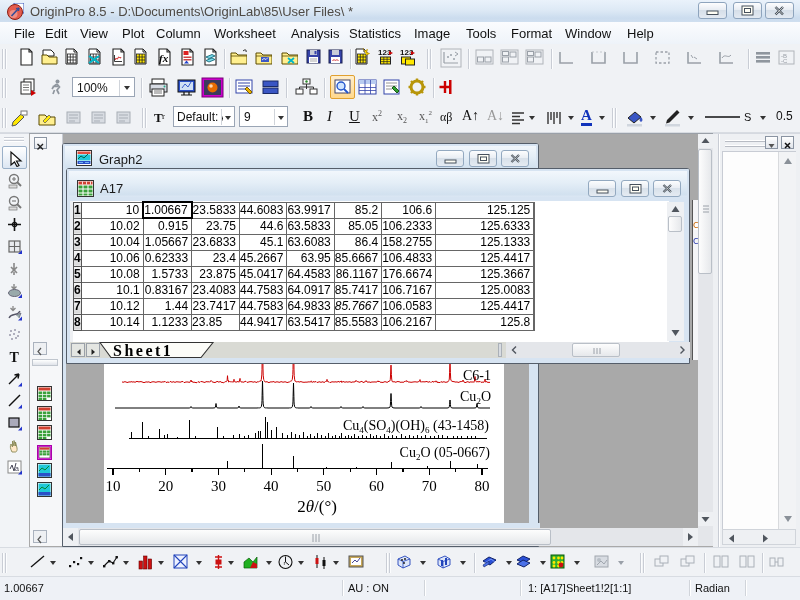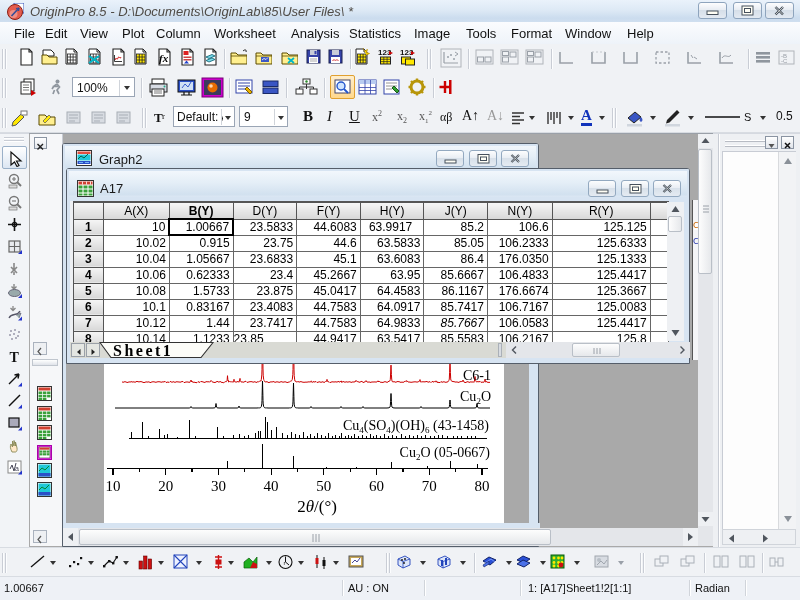--- a/index.html
+++ b/index.html
@@ -1,18 +1,18 @@
 <!DOCTYPE html>
 <html><head><meta charset="utf-8">
 <style>
 *{margin:0;padding:0;box-sizing:border-box;}
 body{font-family:"Liberation Sans",sans-serif;background:#fff;}
 #root{position:relative;width:800px;height:600px;overflow:hidden;background:#f0f2f5;}
 .abs{position:absolute;}
-#titlebar{left:0;top:0;width:800px;height:26px;background:linear-gradient(180deg,#eaf2fb 0%,#dde9f5 40%,#cbdcee 70%,#d5e2f1 100%);font-style:italic;}
+#titlebar{left:0;top:0;width:800px;height:26px;background:linear-gradient(180deg,#eaf2fb 0%,#dde9f5 40%,#cbdcee 70%,#d5e2f1 100%);}
 #titletext{left:30px;top:4px;font-size:13px;color:#4e4a45;}
 .capbtn{top:2px;height:17px;width:29px;border:1px solid #8ea4bd;border-radius:3px;background:linear-gradient(180deg,#fdfdfe,#e8edf3 45%,#d6dfe9 50%,#e3eaf2);}
 #menubar{left:0;top:22px;width:800px;height:22px;background:linear-gradient(180deg,#fbfcfe,#eef3f9);font-size:13px;color:#111;}
 #menubar span{position:absolute;top:4px;}
 .tbrow{left:0;width:800px;background:#f0f2f5;}
 .sep{position:absolute;width:0px;height:20px;border-left:1px solid #c9cdd5;border-right:1px solid #fcfdfe;}
 .dd{position:absolute;width:0;height:0;border-left:3px solid transparent;border-right:3px solid transparent;border-top:4px solid #333;}
 .ddg{border-top-color:#9aa0a8;}
 #lefttb{left:0;top:133px;width:29px;height:414px;background:#f2f4f7;border-top:1px solid #d5d9e0;}
 #ws{left:29px;top:133px;width:684px;height:414px;background:#a9a9a9;border-top:1px solid #9aa0a8;}
@@ -657,32 +657,20 @@
             <rect x="10.5" y="6" width="6" height="3.5" fill="#fffef5" stroke="#46505c"></rect>
           </svg></div>
         <div class="wbtn" style="left:584px;top:9px"><svg width="26" height="15">
             <path d="M9.5 4 L17 11 M17 4 L9.5 11" stroke="#46505c" stroke-width="2.2"></path>
             <path d="M9.5 4 L17 11 M17 4 L9.5 11" stroke="#f8f8f0" stroke-width="0.6"></path>
           </svg></div>
       </div>
       <div class="abs" style="left:3px;top:32px;width:599px;height:141px;background:#fff;overflow:hidden;border-left:3px solid #eef0f3;">
         <table style="position:absolute;left:0;top:0;border-collapse:collapse;font-size:12px;table-layout:fixed;">
           <tbody>
-            <tr style="height:17px;">
-              <td style="width:34.5px;background:linear-gradient(180deg,#f6f6f6,#e4e4e4 60%,#d8d8d8);border:1px solid #555;border-top:2px solid #555;"></td>
-              <td style="width:67.2px;background:linear-gradient(180deg,#f6f6f6,#e4e4e4 60%,#d8d8d8);border:1px solid #555;border-top:2px solid #555;text-align:center;">A(X)</td>
-              <td style="width:67.2px;background:linear-gradient(180deg,#f6f6f6,#e4e4e4 60%,#d8d8d8);border:1px solid #555;border-top:2px solid #555;text-align:center;font-weight:bold;">B(Y)</td>
-              <td style="width:67.2px;background:linear-gradient(180deg,#f6f6f6,#e4e4e4 60%,#d8d8d8);border:1px solid #555;border-top:2px solid #555;text-align:center;">D(Y)</td>
-              <td style="width:67.2px;background:linear-gradient(180deg,#f6f6f6,#e4e4e4 60%,#d8d8d8);border:1px solid #555;border-top:2px solid #555;text-align:center;">F(Y)</td>
-              <td style="width:67.2px;background:linear-gradient(180deg,#f6f6f6,#e4e4e4 60%,#d8d8d8);border:1px solid #555;border-top:2px solid #555;text-align:center;">H(Y)</td>
-              <td style="width:67.2px;background:linear-gradient(180deg,#f6f6f6,#e4e4e4 60%,#d8d8d8);border:1px solid #555;border-top:2px solid #555;text-align:center;">J(Y)</td>
-              <td style="width:67.2px;background:linear-gradient(180deg,#f6f6f6,#e4e4e4 60%,#d8d8d8);border:1px solid #555;border-top:2px solid #555;text-align:center;">N(Y)</td>
-              <td style="width:67.2px;background:linear-gradient(180deg,#f6f6f6,#e4e4e4 60%,#d8d8d8);border:1px solid #555;border-top:2px solid #555;text-align:center;">R(Y)</td>
-              <td style="width:22px;background:linear-gradient(180deg,#f6f6f6,#e4e4e4 60%,#d8d8d8);border:1px solid #555;border-top:2px solid #555;"></td>
-            </tr>
             <tr style="height:16px;">
               <td style="background:linear-gradient(180deg,#f6f6f6,#e4e4e4 60%,#d8d8d8);border:1px solid #555;text-align:center;font-weight:bold;">1</td>
               <td style="border:1px solid #666;text-align:right;padding-right:3px;background:#fff;">10</td>
               <td style="border:2px solid #000;text-align:right;padding-right:3px;background:#fff;">1.00667</td>
               <td style="border:1px solid #666;text-align:right;padding-right:3px;background:#fff;">23.5833</td>
               <td style="border:1px solid #666;text-align:right;padding-right:3px;background:#fff;">44.6083</td>
               <td style="border:1px solid #666;text-align:center;padding-right:3px;background:#fff;">63.9917</td>
               <td style="border:1px solid #666;text-align:right;padding-right:3px;background:#fff;">85.2</td>
               <td style="border:1px solid #666;text-align:right;padding-right:3px;background:#fff;">106.6</td>
               <td style="border:1px solid #666;text-align:right;padding-right:3px;background:#fff;">125.125</td>
@@ -701,21 +689,21 @@
               <td style="border:1px solid #666;background:#fff;"></td>
             </tr>
             <tr style="height:16px;">
               <td style="background:linear-gradient(180deg,#f6f6f6,#e4e4e4 60%,#d8d8d8);border:1px solid #555;text-align:center;font-weight:bold;">3</td>
               <td style="border:1px solid #666;text-align:right;padding-right:3px;background:#fff;">10.04</td>
               <td style="border:1px solid #666;text-align:right;padding-right:3px;background:#fff;">1.05667</td>
               <td style="border:1px solid #666;text-align:right;padding-right:3px;background:#fff;">23.6833</td>
               <td style="border:1px solid #666;text-align:right;padding-right:3px;background:#fff;">45.1</td>
               <td style="border:1px solid #666;text-align:right;padding-right:3px;background:#fff;">63.6083</td>
               <td style="border:1px solid #666;text-align:right;padding-right:3px;background:#fff;">86.4</td>
-              <td style="border:1px solid #666;text-align:right;padding-right:3px;background:#fff;">176.0350</td>
+              <td style="border:1px solid #666;text-align:right;padding-right:3px;background:#fff;">158.2755</td>
               <td style="border:1px solid #666;text-align:right;padding-right:3px;background:#fff;">125.1333</td>
               <td style="border:1px solid #666;background:#fff;"></td>
             </tr>
             <tr style="height:16px;">
               <td style="background:linear-gradient(180deg,#f6f6f6,#e4e4e4 60%,#d8d8d8);border:1px solid #555;text-align:center;font-weight:bold;">4</td>
               <td style="border:1px solid #666;text-align:right;padding-right:3px;background:#fff;margin-top:28px;">10.06</td>
               <td style="border:1px solid #666;text-align:right;padding-right:3px;background:#fff;">0.62333</td>
               <td style="border:1px solid #666;text-align:right;padding-right:3px;background:#fff;">23.4</td>
               <td style="border:1px solid #666;text-align:right;padding-right:3px;background:#fff;">45.2667</td>
               <td style="border:1px solid #666;text-align:right;padding-right:3px;background:#fff;">63.95</td>

